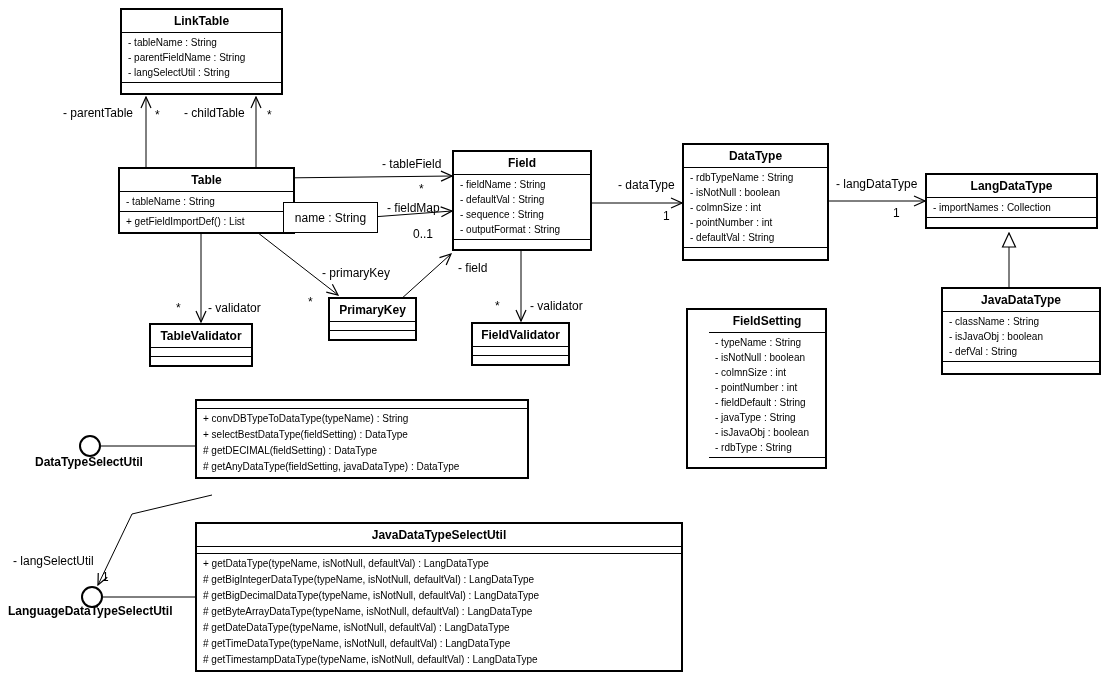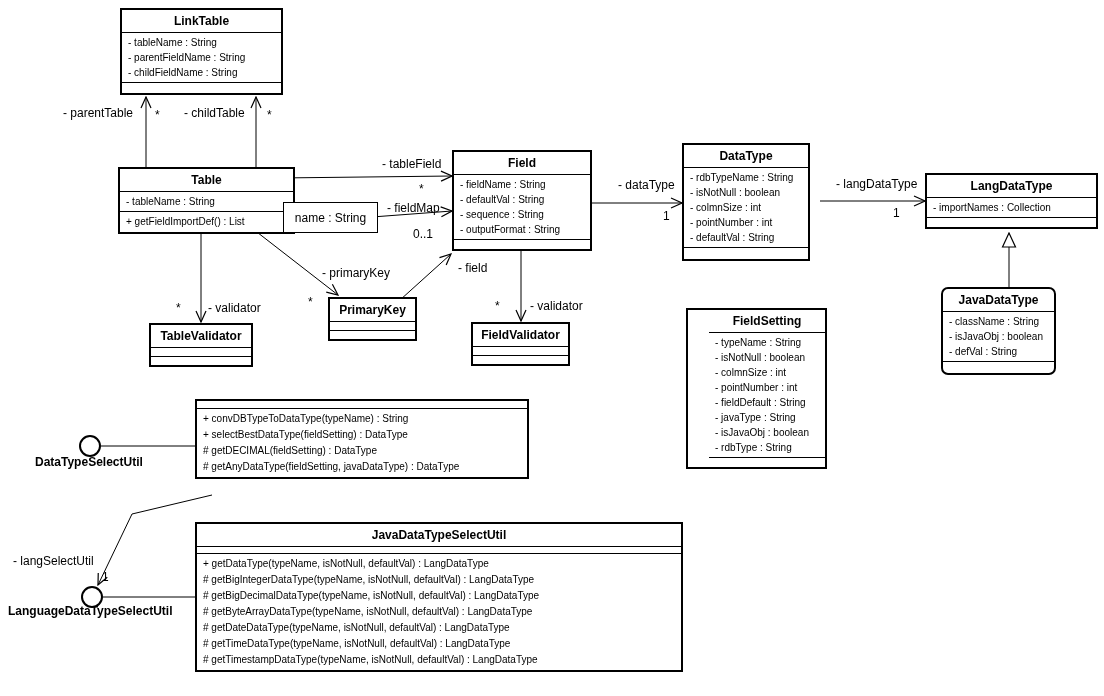--- a/index.html
+++ b/index.html
@@ -59,21 +59,21 @@
   <line x1="103" y1="597" x2="195" y2="597" stroke="#000"></line>
   <circle cx="90" cy="446" r="10" fill="#fff" stroke="#000" stroke-width="2"></circle>
   <circle cx="92" cy="597" r="10" fill="#fff" stroke="#000" stroke-width="2"></circle>
 </svg>
 
 <div class="uml-class" style="left:120px;top:8px;width:163px;">
   <div class="uml-title">LinkTable</div>
   <div class="comp attrs">
     <div class="row">- tableName : String</div>
     <div class="row">- parentFieldName : String</div>
-    <div class="row">- childFieldName : String</div>
+    <div class="row">- langSelectUtil : String</div>
   </div>
   <div class="comp empty h10"></div>
 </div>
 
 <div class="uml-class" style="left:118px;top:167px;width:177px;">
   <div class="uml-title">Table</div>
   <div class="comp attrs">
     <div class="row">- tableName : String</div>
   </div>
   <div class="comp methods">
@@ -87,41 +87,41 @@
   <div class="uml-title">Field</div>
   <div class="comp attrs">
     <div class="row">- fieldName : String</div>
     <div class="row">- defaultVal : String</div>
     <div class="row">- sequence : String</div>
     <div class="row">- outputFormat : String</div>
   </div>
   <div class="comp empty h9"></div>
 </div>
 
-<div class="uml-class" style="left:682px;top:143px;width:128px;">
+<div class="uml-class" style="left:682px;top:143px;width:147px;">
   <div class="uml-title">DataType</div>
   <div class="comp attrs">
     <div class="row">- rdbTypeName : String</div>
     <div class="row">- isNotNull : boolean</div>
     <div class="row">- colmnSize : int</div>
     <div class="row">- pointNumber : int</div>
     <div class="row">- defaultVal : String</div>
   </div>
   <div class="comp empty h11"></div>
 </div>
 
 <div class="uml-class" style="left:925px;top:173px;width:173px;">
   <div class="uml-title">LangDataType</div>
   <div class="comp attrs">
     <div class="row">- importNames : Collection</div>
   </div>
   <div class="comp empty h9"></div>
 </div>
 
-<div class="uml-class" style="left:941px;top:287px;width:115px;border-radius:7px;">
+<div class="uml-class" style="left:941px;top:287px;width:160px;">
   <div class="uml-title">JavaDataType</div>
   <div class="comp attrs">
     <div class="row">- className : String</div>
     <div class="row">- isJavaObj : boolean</div>
     <div class="row">- defVal : String</div>
   </div>
   <div class="comp empty h11"></div>
 </div>
 
 <div class="uml-class" style="left:686px;top:308px;width:141px;padding-left:21px;">

